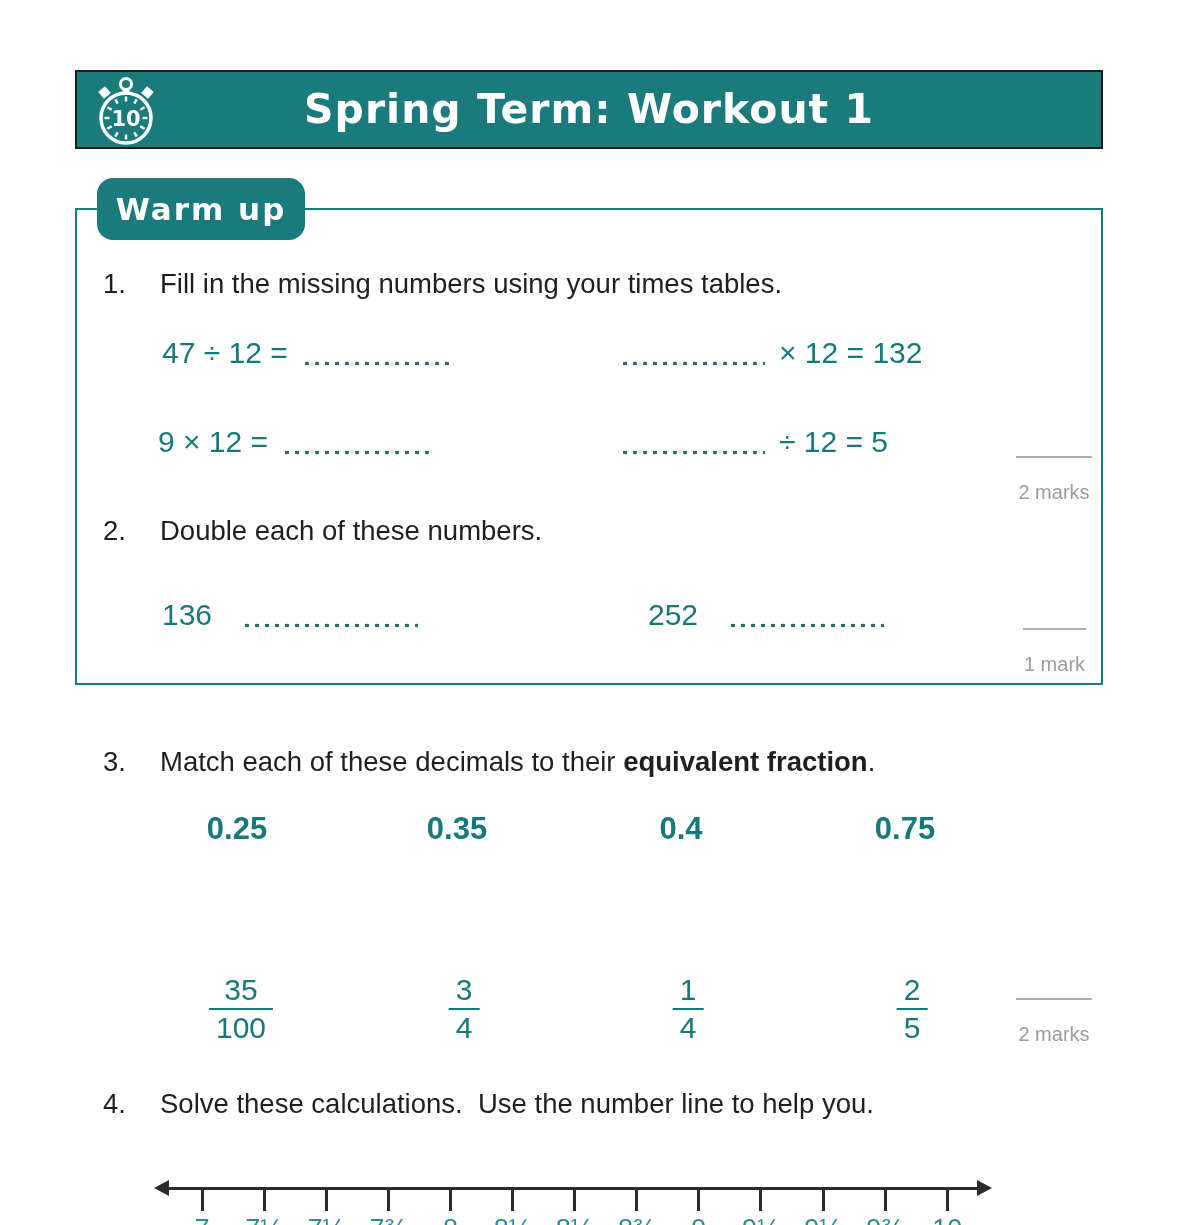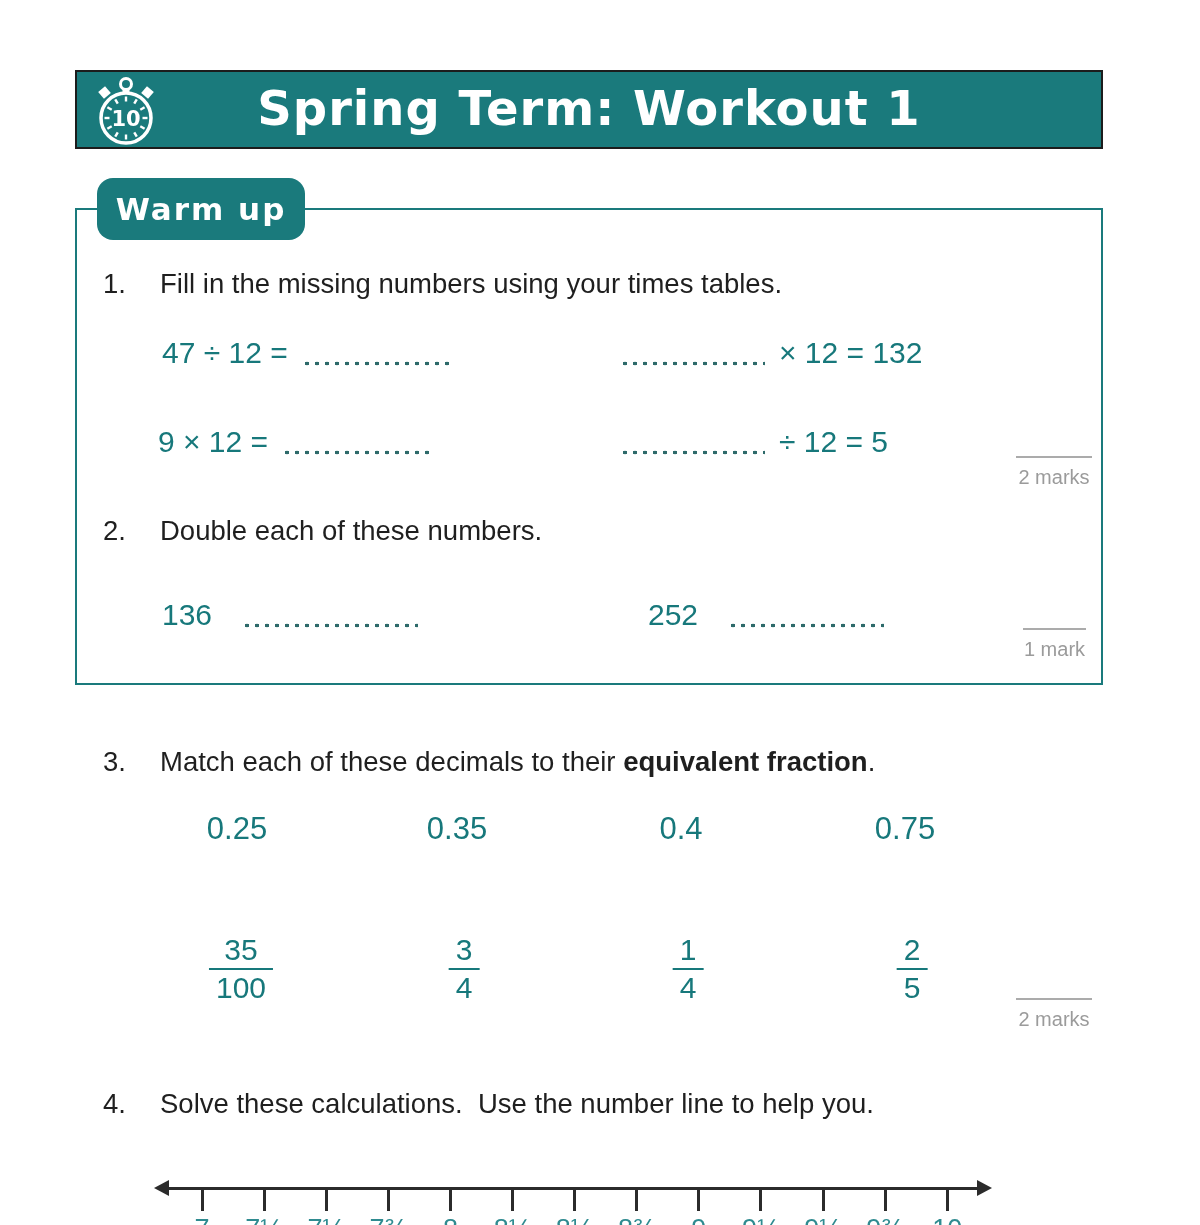--- a/index.html
+++ b/index.html
@@ -19,21 +19,21 @@
     font-family:"Liberation Sans", sans-serif;
     color:var(--body-text);
   }
   
   .band{
     position:absolute;left:75px;top:70px;width:1028px;height:79px;
     background:var(--accent);border:2px solid #1c1c1c;
   }
   .band-title{
     position:absolute;left:0;right:0;top:50%;transform:translateY(-53%);
-    text-align:center;color:#ffffff;font-size:48px;font-weight:700;
+    text-align:center;color:#ffffff;font-size:41px;font-weight:700;
     font-family:"DejaVu Sans", sans-serif;letter-spacing:1px;
   }
   .stopwatch{position:absolute;left:13px;top:3px;}
   
   .wbox{
     position:absolute;left:75px;top:208px;width:1028px;height:477px;
     border:2px solid var(--accent);background:#ffffff;
   }
   .badge{
     position:absolute;left:97px;top:178px;width:208px;height:62px;
@@ -53,27 +53,27 @@
   }
   .dots{
     display:inline-block;height:7px;align-self:flex-end;margin:0 0 3px 14px;
     background-image:radial-gradient(circle, var(--dots) 1.8px, rgba(0,0,0,0) 2.1px);
     background-size:10px 7px;background-repeat:repeat-x;background-position:0 bottom;
   }
   .dots.lead{margin:0 14px 3px 0;}
   
   .marks{
     position:absolute;color:var(--marks-gray);font-size:20px;text-align:center;
-    border-top:2px solid #ababab;padding-top:8px;
-  }
-  
-  .dec{position:absolute;transform:translateX(-50%);color:var(--teal-text);font-size:31px;}
+    border-top:2px solid #ababab;padding-top:23px;
+  }
+  
+  .dec{position:absolute;transform:translateX(-50%);color:var(--teal-text);font-size:31px;font-weight:bold;}
   .frac{
     position:absolute;transform:translateX(-50%);text-align:center;
-    color:var(--teal-text);font-size:30px;line-height:1.05;
+    color:var(--teal-text);font-size:30px;line-height:1.05;margin-top:40px;
   }
   .frac .den{border-top:2.5px solid var(--teal-text);padding:2px 7px 0 7px;display:block;}
   .frac .num{padding:0 7px 2px 7px;display:block;}
   
   #number-line{position:absolute;left:0;top:0;width:1200px;height:1225px;}
   .nl-line{position:absolute;left:160px;top:1187px;width:826px;height:3px;background:var(--line-dark);}
   .nl-arrow{position:absolute;top:1180px;width:0;height:0;border-top:8.5px solid transparent;border-bottom:8.5px solid transparent;}
   .nl-arrow.left{left:154px;border-right:15px solid var(--line-dark);}
   .nl-arrow.right{left:977px;border-left:15px solid var(--line-dark);}
   .nl-tick{position:absolute;top:1189px;width:3px;height:22px;background:var(--line-dark);}

